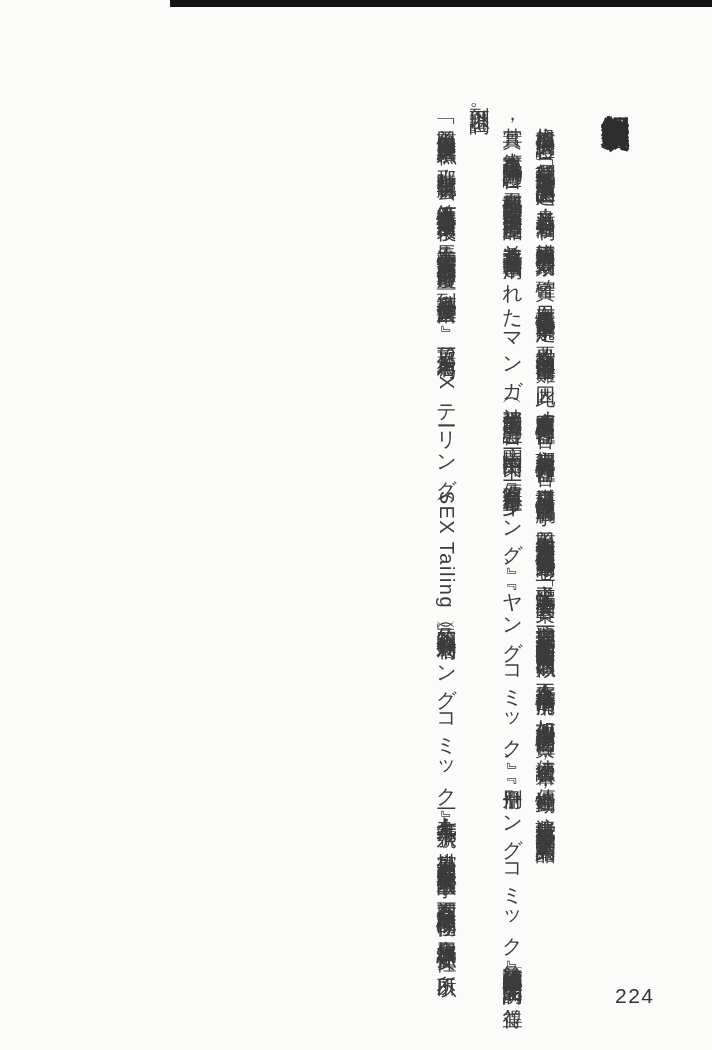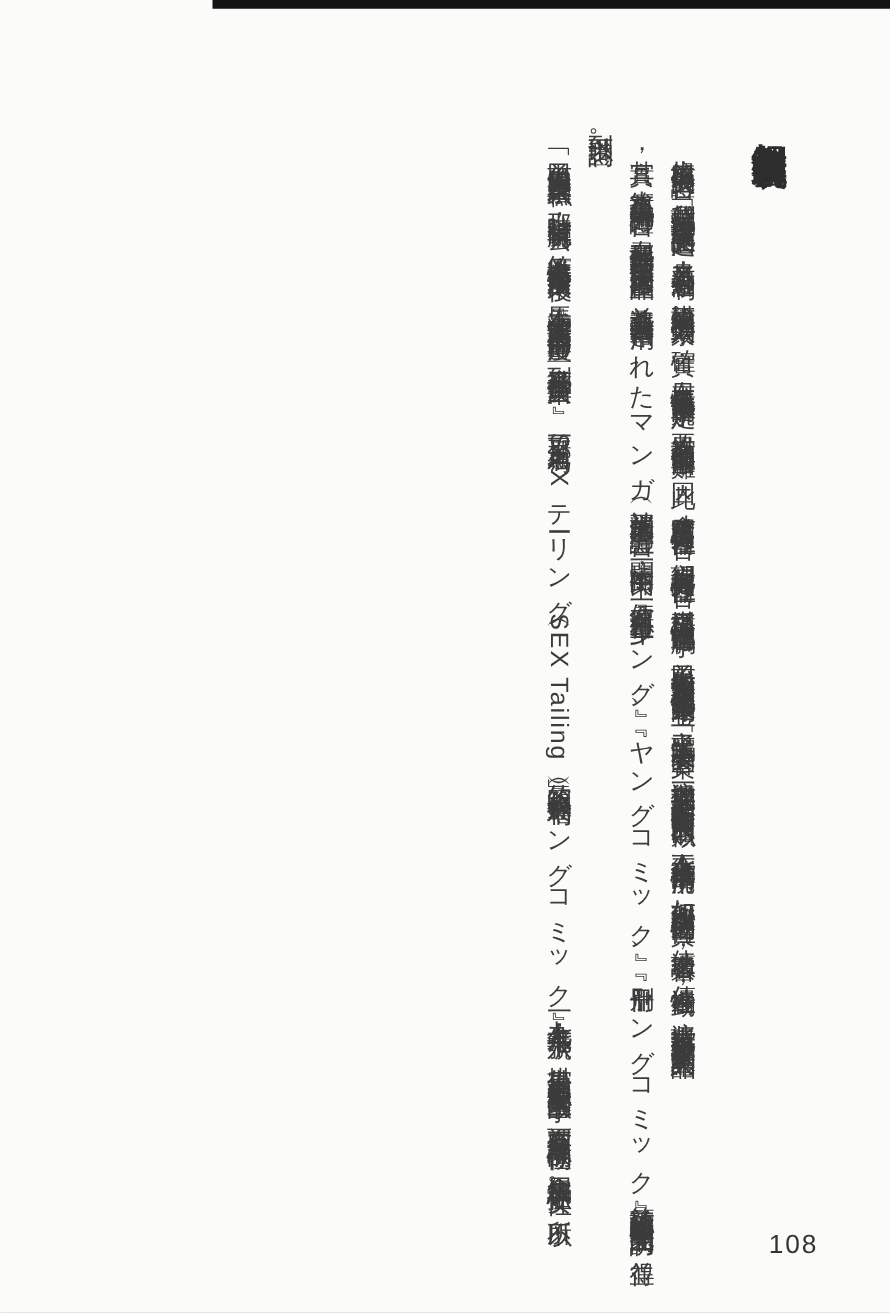--- a/index.html
+++ b/index.html
@@ -69,15 +69,15 @@
 
   <div class="top-scan-bar"></div>
 
   <div class="article">
     <h1>規制會催生新的藝術表現</h1>
     <p>根據前田俊夫的證言，我們發現「觸手凌辱」表現誕生的起因，竟是為了迴避管制，描繪更鮮明的插入場景。確實，在日本情色界性器修正的規定下，要描寫交合的部位非常困難。因此，才會發明出不是男性性器官，卻表現得有如男性性器官，堪稱第二男性性器官的「觸手」。前田俊夫在如何於管制下表現色情元素這張問卷上，交出了「觸手凌辱」的答案。這與我們下一章才要介紹的「斷面圖」發展的原因類似。在不能直接描寫的情況下，如何改變欲描寫之物的性質，使讀者興奮，傳達性衝動，這些表現藝術可說是作家們創意工夫的結晶。</p>
     <p>其實，本篇也蒐集了編輯方的證言。在尋找那些因各種理由而「被消失」的漫畫作品，並追查其背景的書籍『消されたマンガ（被消失的漫畫）』的「證言五　問橋本一郎氏」中，便有一篇對曾任『少年キング』、『ヤングコミック』、『別冊ヤングコミック』等雜誌編輯的橋本一郎先生的訪問，並得到以下證詞。</p>
     <p>「前田俊夫的漫畫真是太糟糕了。那時被警視廳叫去，答應繳交悔過書才被放回來後，馬上在辦公室大罵『上次前田的那篇漫畫，到底畫了些什麼東西！』。那是一篇名為「SEXテーリング（SEX Tailing）」的短篇（收錄於『增刊ヤングコミック』一九七六年七月十六號），描寫外星人在山裡強暴東大女學生的故事。裡面有個像章魚一樣的怪物，會用長觸手抓住女性。所以不</p>
   </div>
 
-  <div class="page-number">108</div>
+  <div class="page-number">224</div>
 
 </div>
 
 </body></html>

